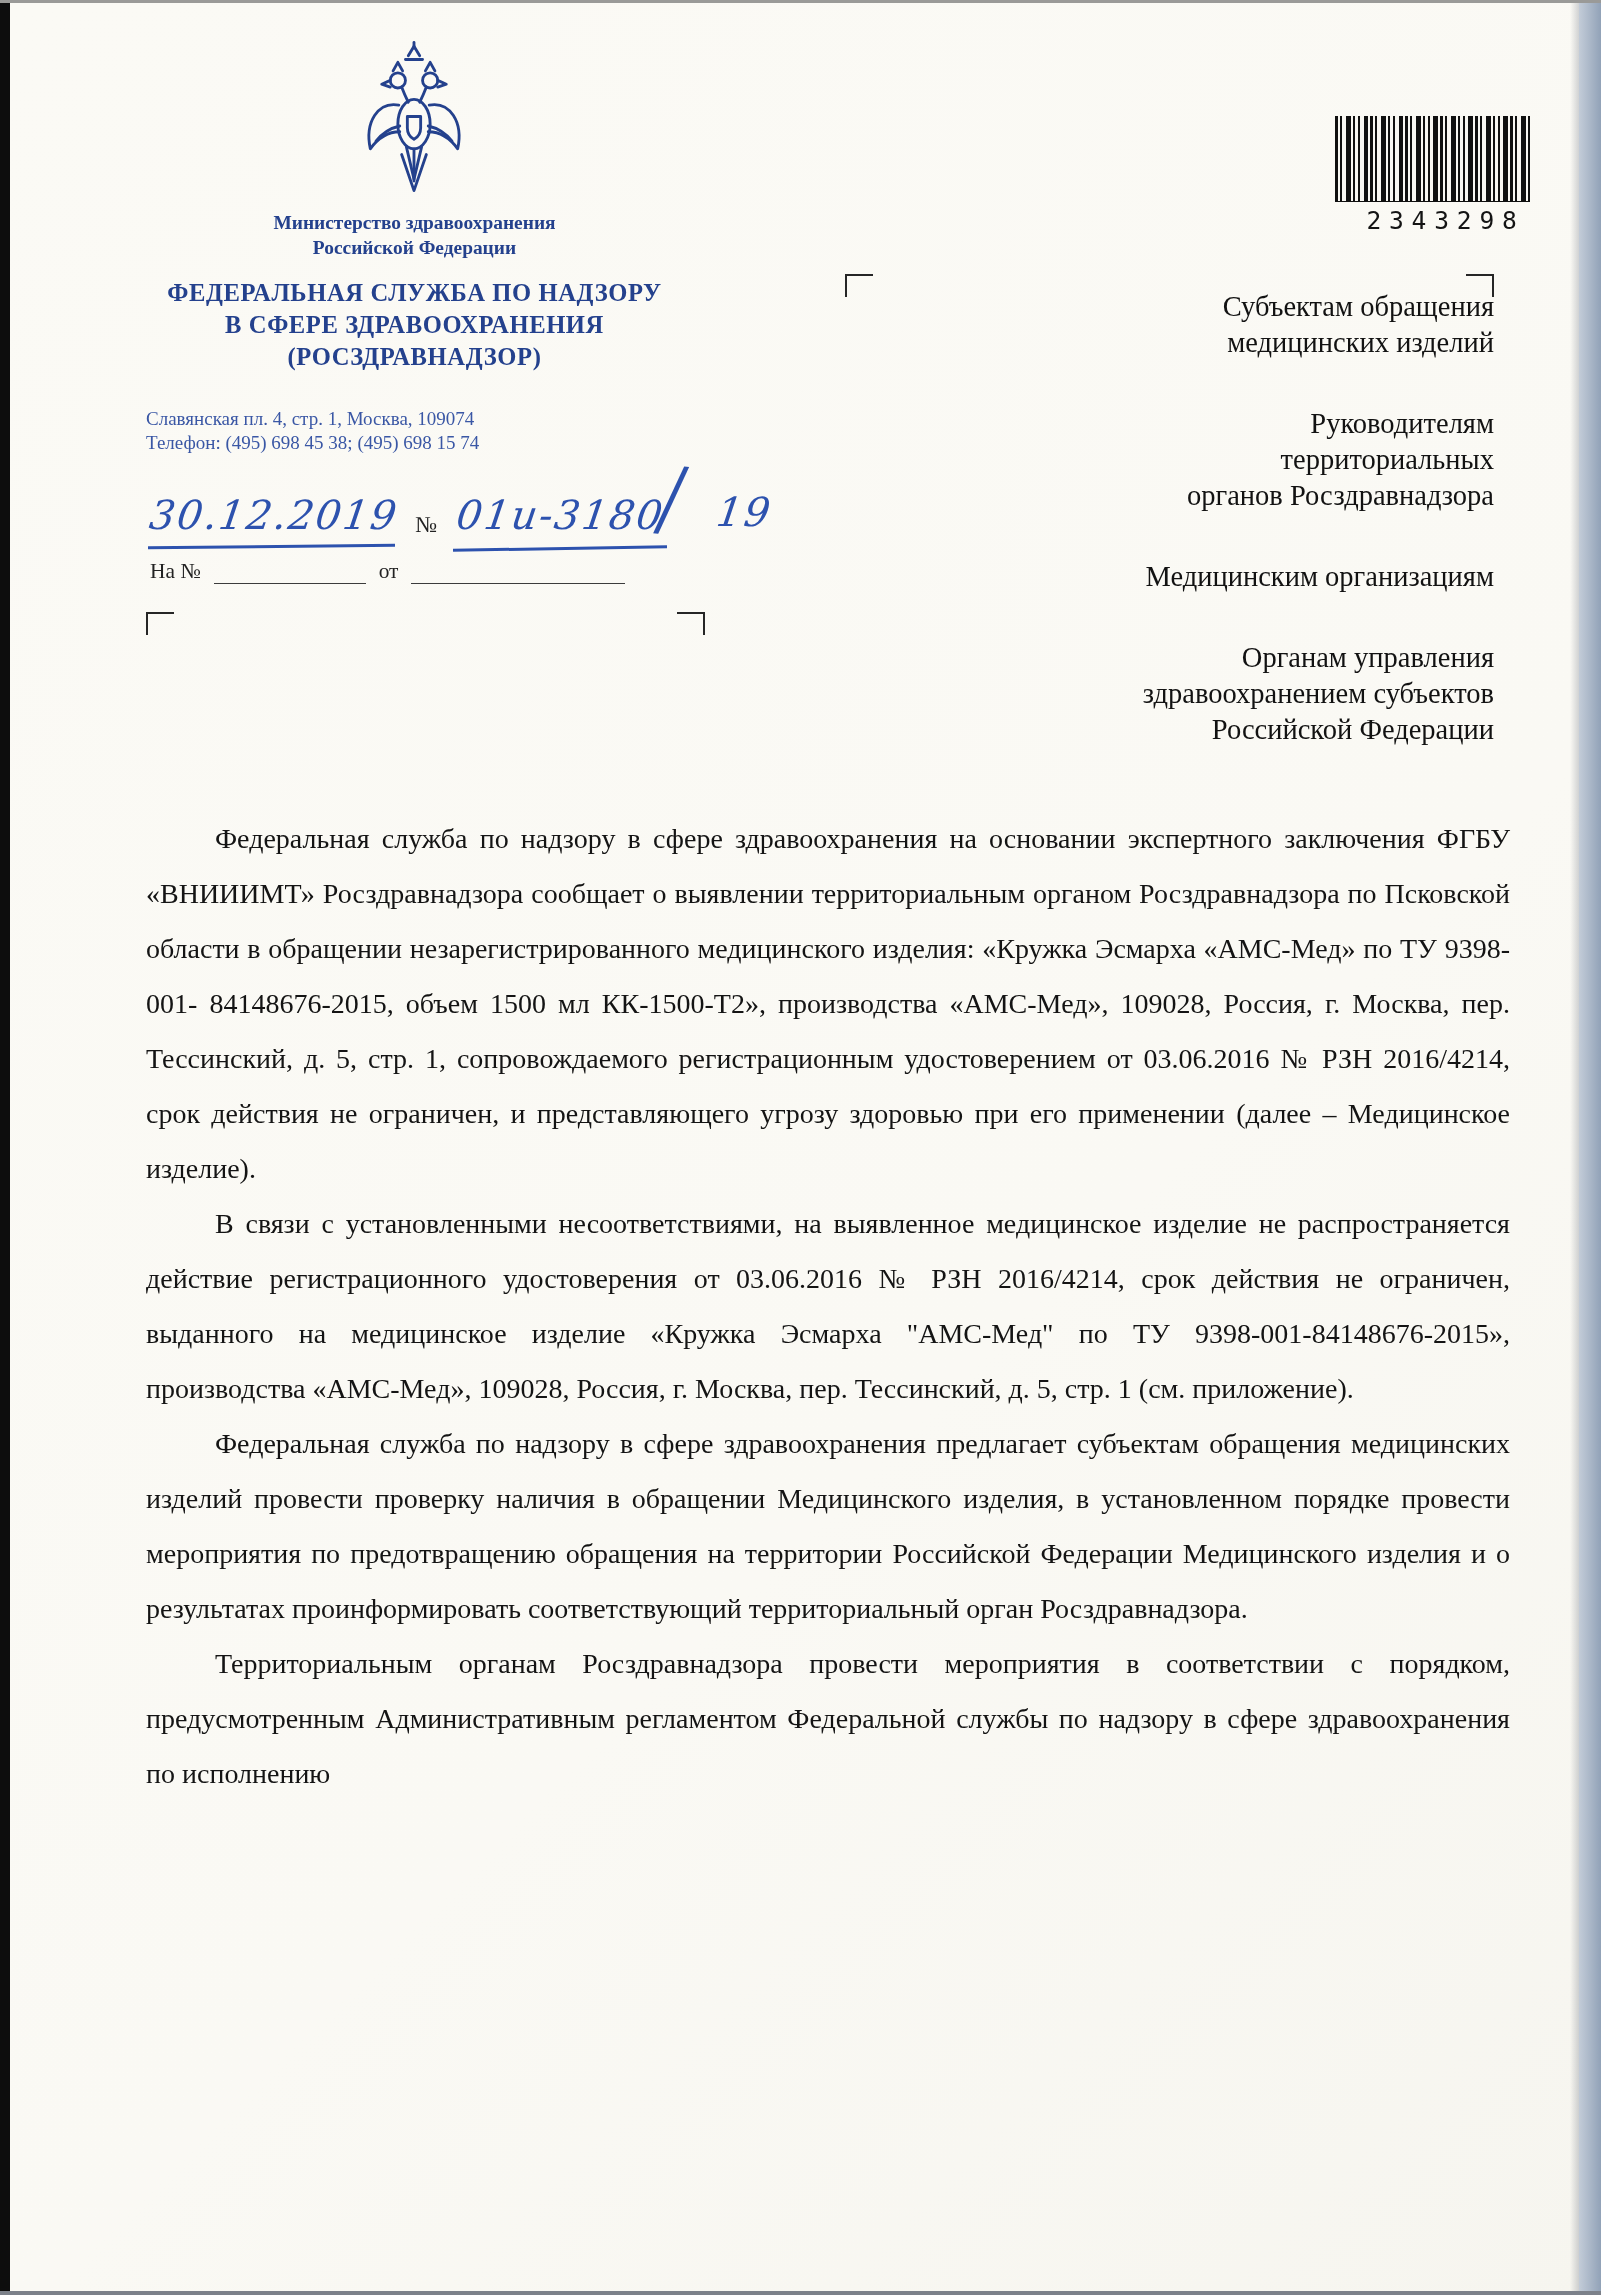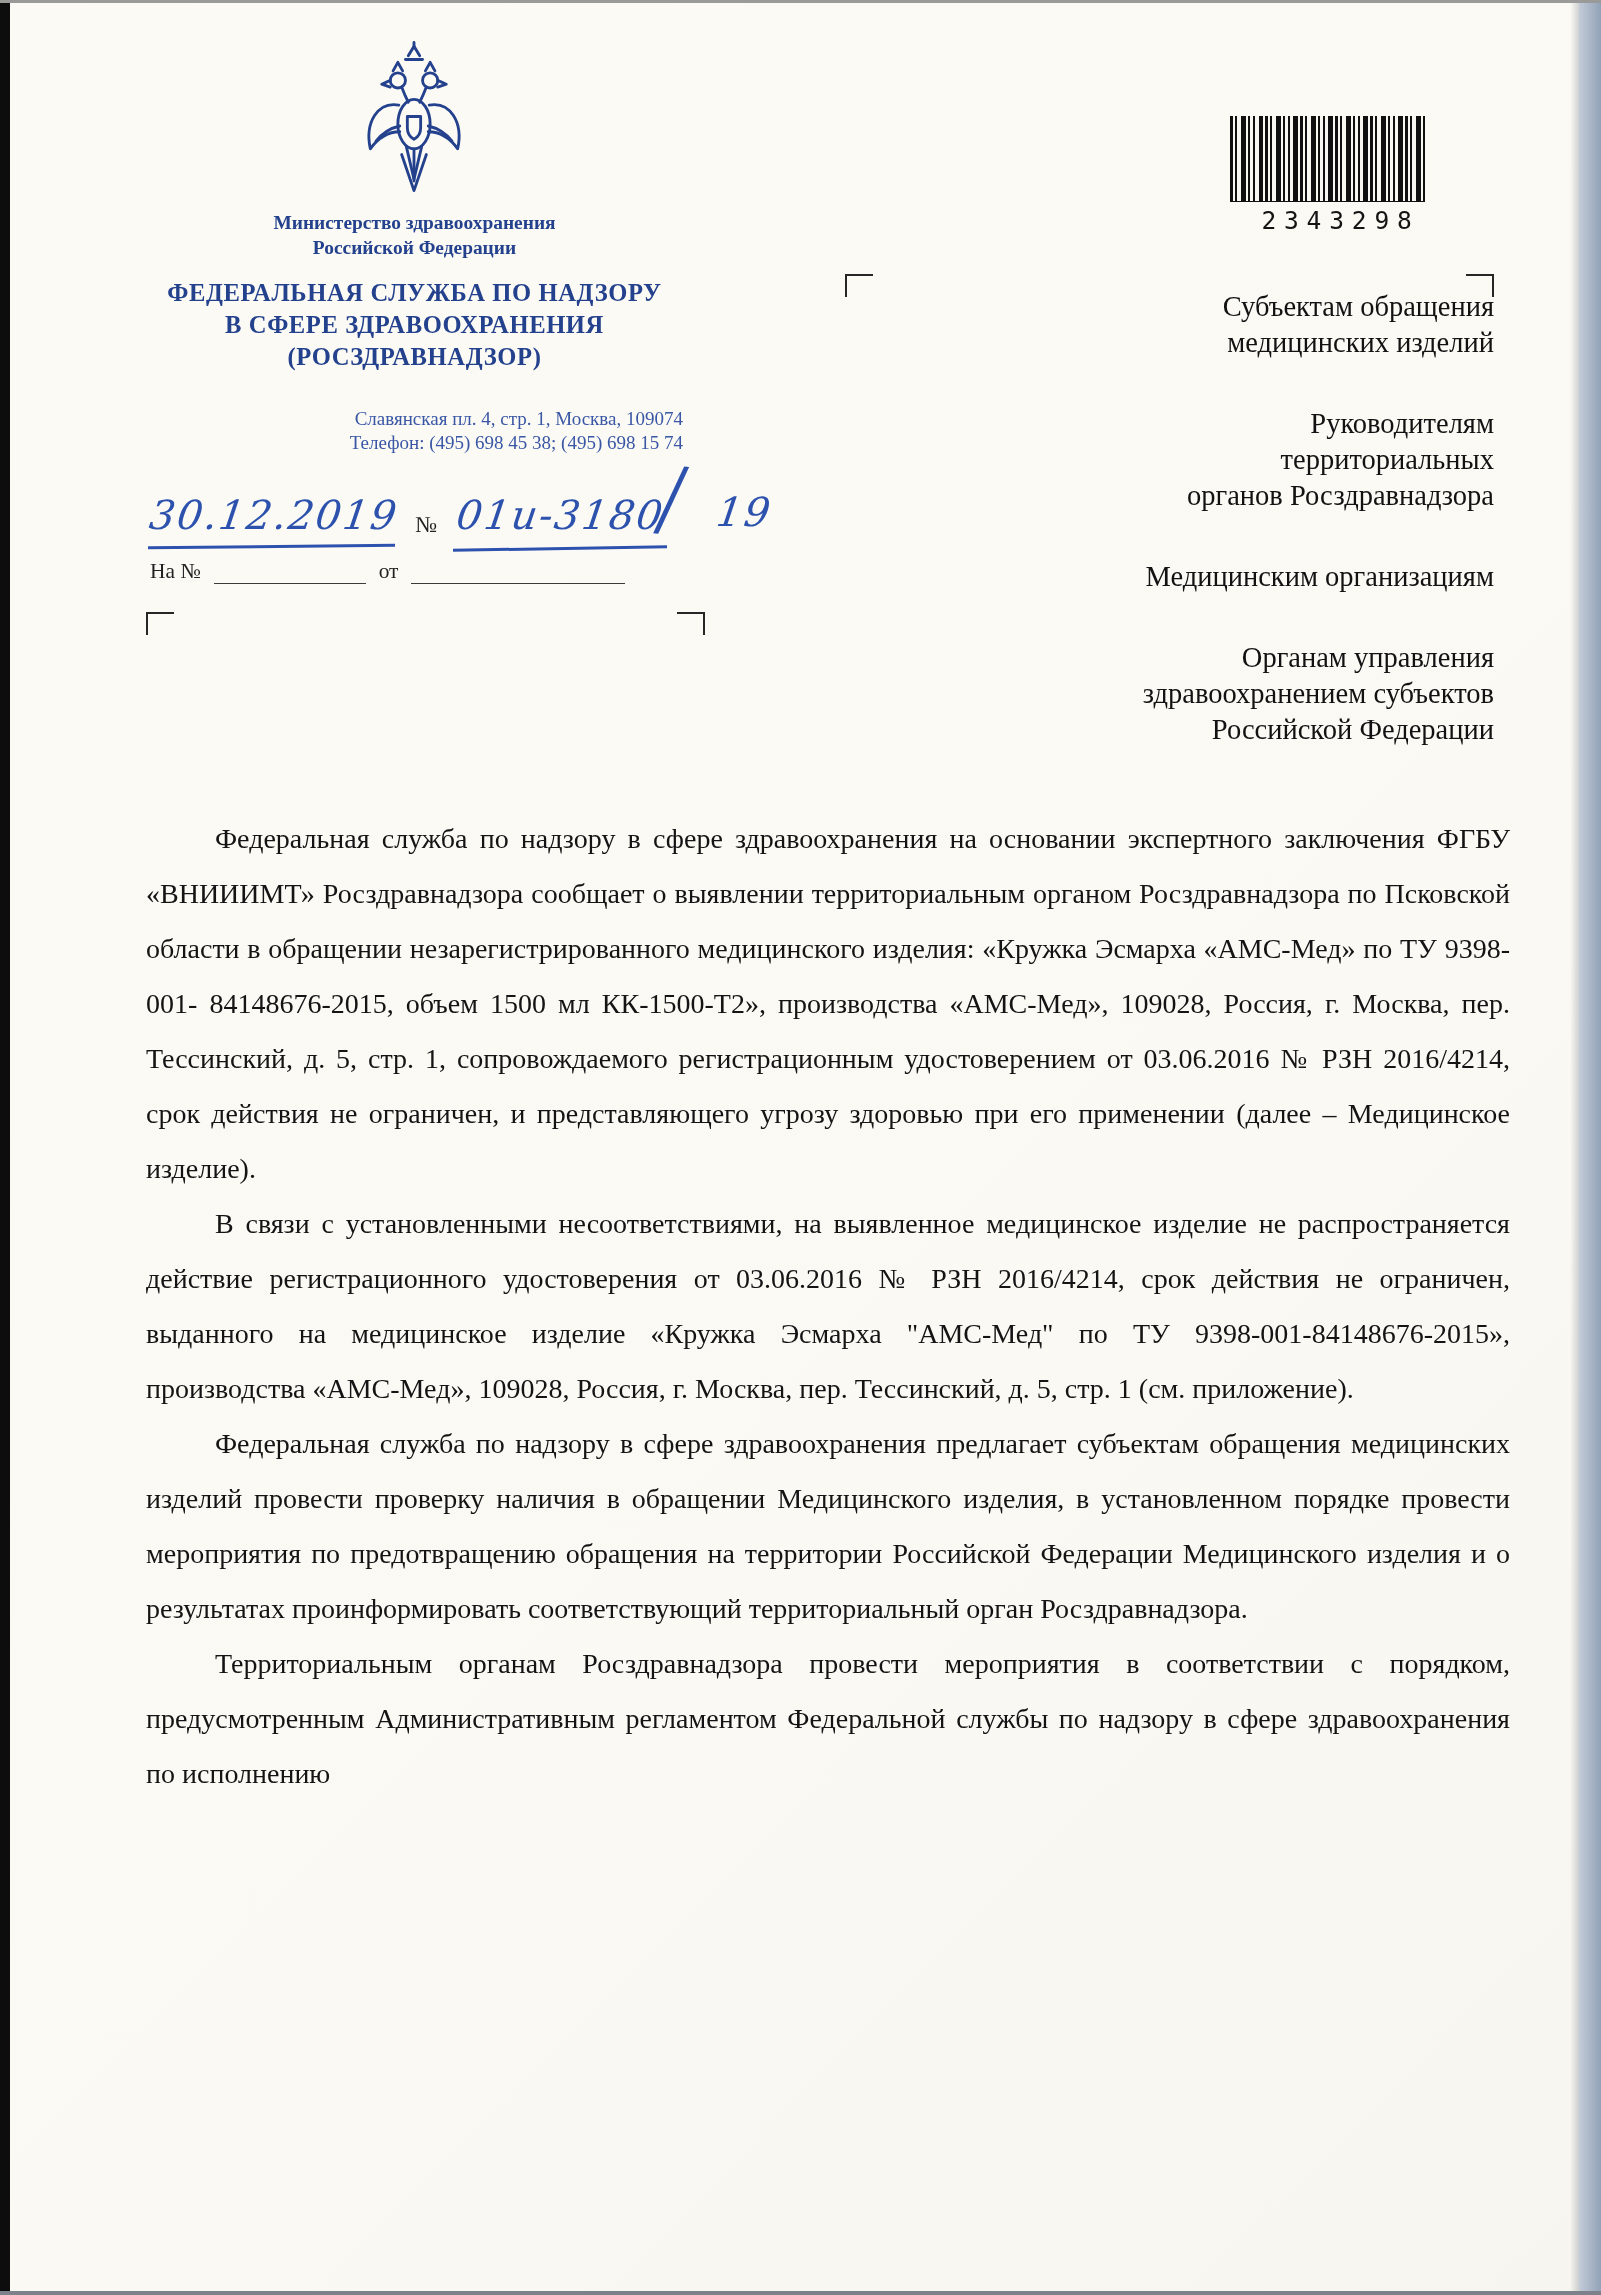--- a/index.html
+++ b/index.html
@@ -11,21 +11,21 @@
   
   .edge-left   { position:absolute; left:0; top:0; width:10.4px; height:100%; background:#0d0d0d; }
   .edge-right  { position:absolute; right:0; top:0; width:23px; height:100%;
                  background:linear-gradient(90deg,#c3ccd8 0%, #8fa0b6 100%); }
   .edge-right-shadow { position:absolute; right:23px; top:0; width:9px; height:100%;
                  background:linear-gradient(90deg, rgba(0,0,0,0) 0%, rgba(60,70,90,.22) 100%); }
   .edge-top    { position:absolute; top:0; left:0; width:100%; height:2.6px; background:#9a9a98; }
   .edge-bottom { position:absolute; bottom:0; left:0; width:100%; height:4.5px; background:#7c818a; }
 
   
-  .barcode { position:absolute; left:1230px; top:116px; width:221px; text-align:center; }
+  .barcode { position:absolute; left:1335px; top:116px; width:221px; text-align:center; }
   .barcode-bars {
     width:195px; height:85px;
     background:repeating-linear-gradient(90deg,
       #101010 0 3.2px,  #f8f7f2 3.2px 5.2px,
       #101010 5.2px 7.1px, #f8f7f2 7.1px 11px,
       #101010 11px 16px, #f8f7f2 16px 18px,
       #101010 18px 20px, #f8f7f2 20px 23px,
       #101010 23px 24.6px, #f8f7f2 24.6px 28.5px,
       #101010 28.5px 33px, #f8f7f2 33px 35px);
     border-bottom:1.3px solid #101010;
@@ -39,21 +39,21 @@
     position:absolute; left:146px; top:210px; width:537px; text-align:center;
     font-weight:bold; font-size:19.4px; line-height:25px; white-space:pre-line;
     color:var(--letterhead_blue,#24418d);
   }
   .agency {
     position:absolute; left:146px; top:277px; width:537px; text-align:center;
     font-weight:bold; font-size:24.6px; line-height:32px; white-space:pre-line;
     color:var(--letterhead_blue,#24418d); letter-spacing:0.6px;
   }
   .address, .phone {
-    position:absolute; left:146px; width:537px; text-align:right;
+    position:absolute; left:146px; width:537px; text-align:left;
     font-size:19px; color:#3a57a5;
   }
   .address { top:408px; }
   .phone   { top:432px; }
 
   
   .hw { font-family:"DejaVu Serif", serif; font-style:italic; color:var(--ink_blue,#2d52ae);
         transform:skewX(-8deg); letter-spacing:1.9px; }
   .hw-date   { position:absolute; left:150px; top:492px; font-size:40px; }
   .line-date { position:absolute; left:148px; top:545px; width:247px; height:2.6px;

